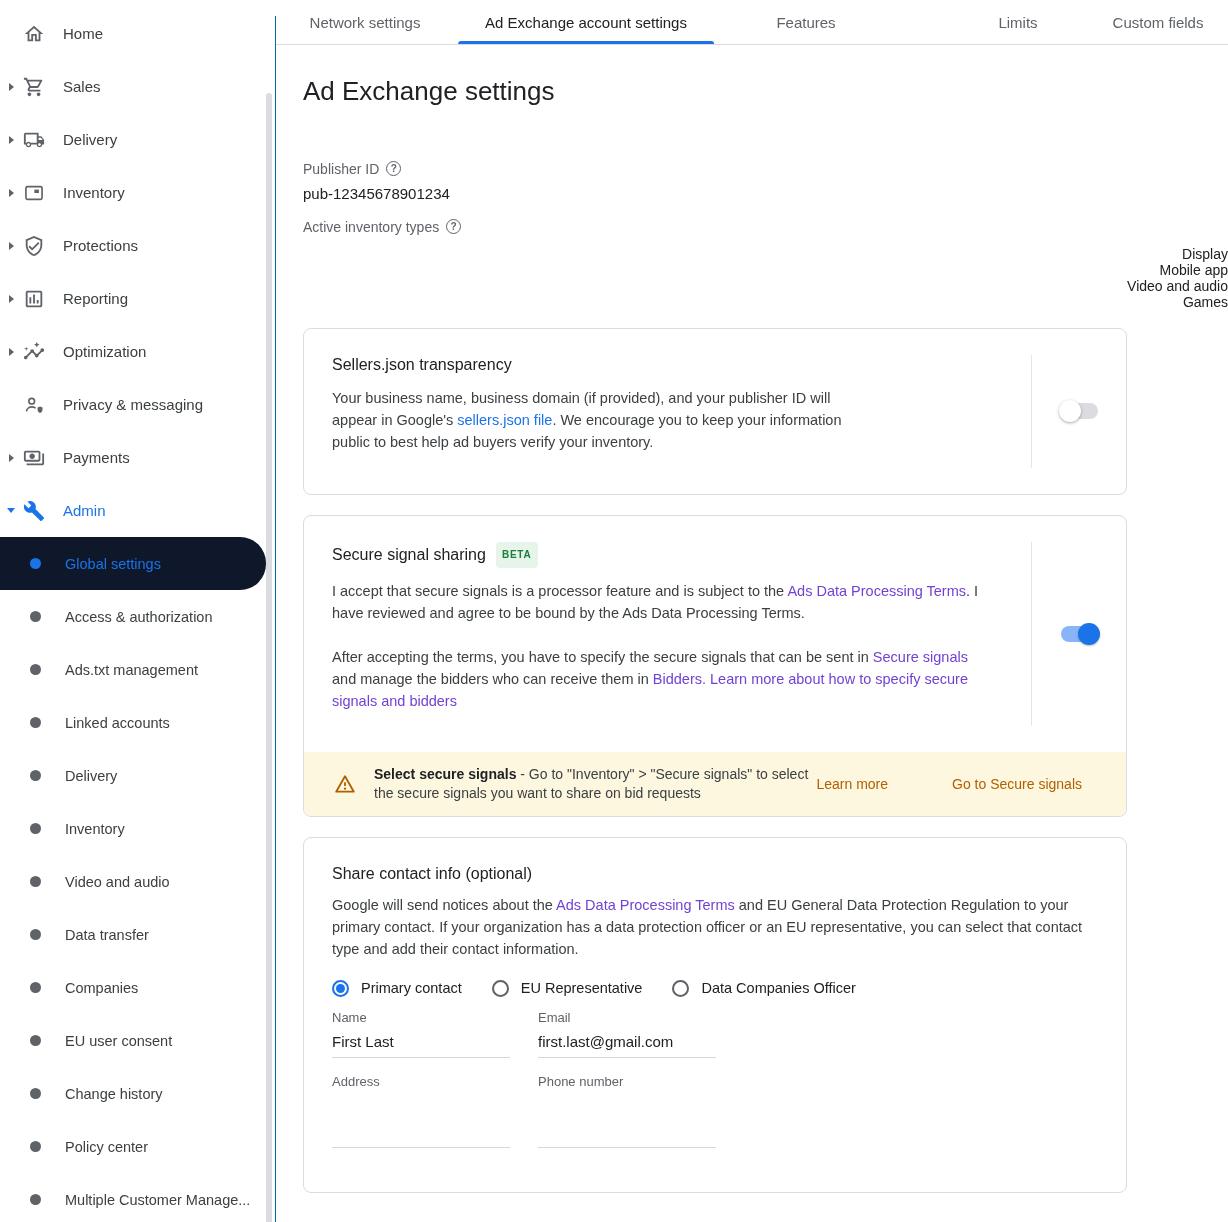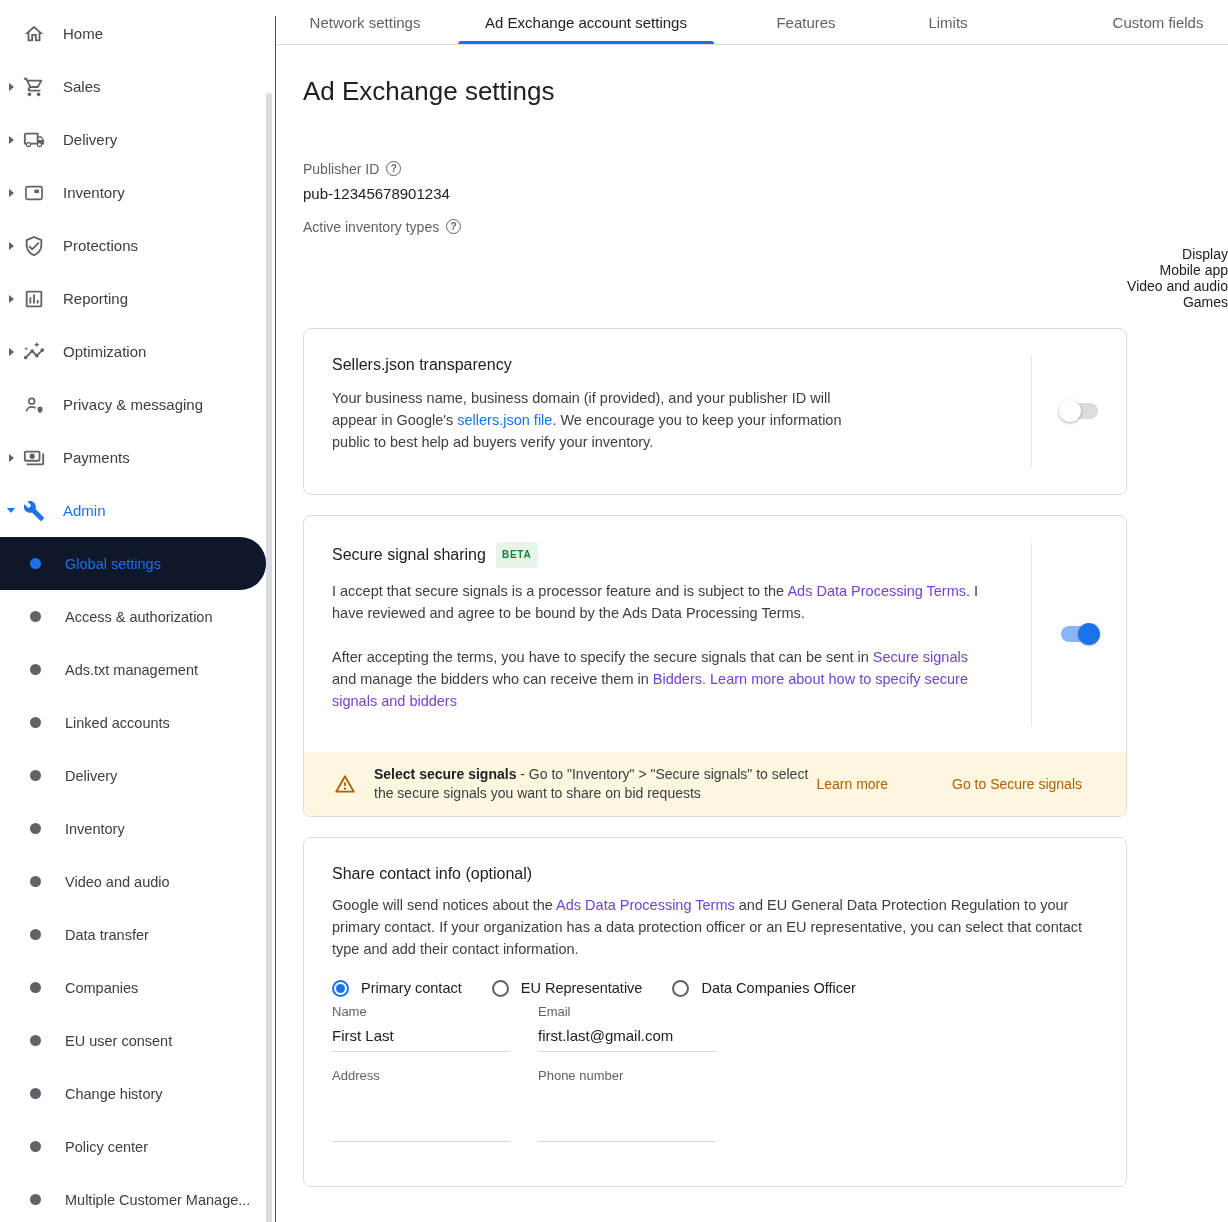--- a/index.html
+++ b/index.html
@@ -33,21 +33,21 @@
   .sub-item.selected{background:#0f172a;border-radius:0 26px 26px 0;}
   .sub-item.selected .dot{background:#1a73e8;}
   .sub-item.selected .sub-label{color:#1a73e8;}
   
   #main{position:absolute;left:276px;top:0;width:952px;}
   #tabbar{position:relative;height:44px;border-bottom:1px solid #dadce0;}
   .tab{position:absolute;top:0;height:44px;display:flex;align-items:center;
        transform:translateX(-50%);font-size:15px;color:#5f6368;cursor:pointer;
        padding:0 27px;white-space:nowrap;box-sizing:border-box;}
   .tab:nth-child(1){left:89px}.tab:nth-child(2){left:310px}.tab:nth-child(3){left:530px}
-  .tab:nth-child(4){left:672px}.tab:nth-child(5){left:882px}
+  .tab:nth-child(4){left:742px}.tab:nth-child(5){left:882px}
   .tab.active{color:#202124;font-weight:500;}
   .tab.active::after{content:"";position:absolute;left:0;right:0;bottom:0;height:3px;
        background:#1a73e8;border-radius:3px 3px 0 0;}
   #page-title{margin:31px 0 0 27px;font-size:26px;line-height:30px;font-weight:400;color:#202124;}
   .info{margin-left:27px;}
   .info-label{display:flex;align-items:center;gap:7px;font-size:14px;color:#5f6368;height:17px;}
   #publisher-label-row{margin-top:54px;}
   #publisher-value{font-size:15px;color:#202124;margin-top:8px;height:19px;}
   #inventory-label-row{margin-top:14px;}
   #inventory-list{margin-top:11px;text-align:right;}
@@ -90,21 +90,21 @@
   .warn-link{color:#b06000;font-size:14px;cursor:pointer;white-space:nowrap;}
   
   .radio-row{display:flex;margin-top:18px;gap:30px;align-items:center;height:20px;}
   .radio-item{display:flex;align-items:center;gap:12px;cursor:pointer;}
   .radio{width:17px;height:17px;border:2px solid #5f6368;border-radius:50%;
          box-sizing:border-box;position:relative;flex:none;}
   .radio.sel{border-color:#1a73e8;}
   .radio.sel::after{content:"";position:absolute;inset:2px;background:#1a73e8;border-radius:50%;}
   .radio-label{font-size:14.5px;color:#202124;white-space:nowrap;}
   
-  .form-grid{display:grid;grid-template-columns:178px 178px;column-gap:28px;row-gap:16px;margin-top:6px;}
+  .form-grid{display:grid;grid-template-columns:178px 178px;column-gap:28px;row-gap:16px;margin-top:12px;}
   .field-label{font-size:13px;color:#5f6368;height:16px;}
   .field-input{width:100%;box-sizing:border-box;border:none;border-bottom:1px solid #d5d7da;
          font-size:15px;color:#202124;padding:2px 0 7px;margin-top:5px;outline:none;
          background:transparent;font-family:inherit;border-radius:0;}
   .field.tall .field-input{margin-top:31px;}
   #card-contact .card-main{padding-bottom:44px;}
 </style>
 </head>
 <body>
 

